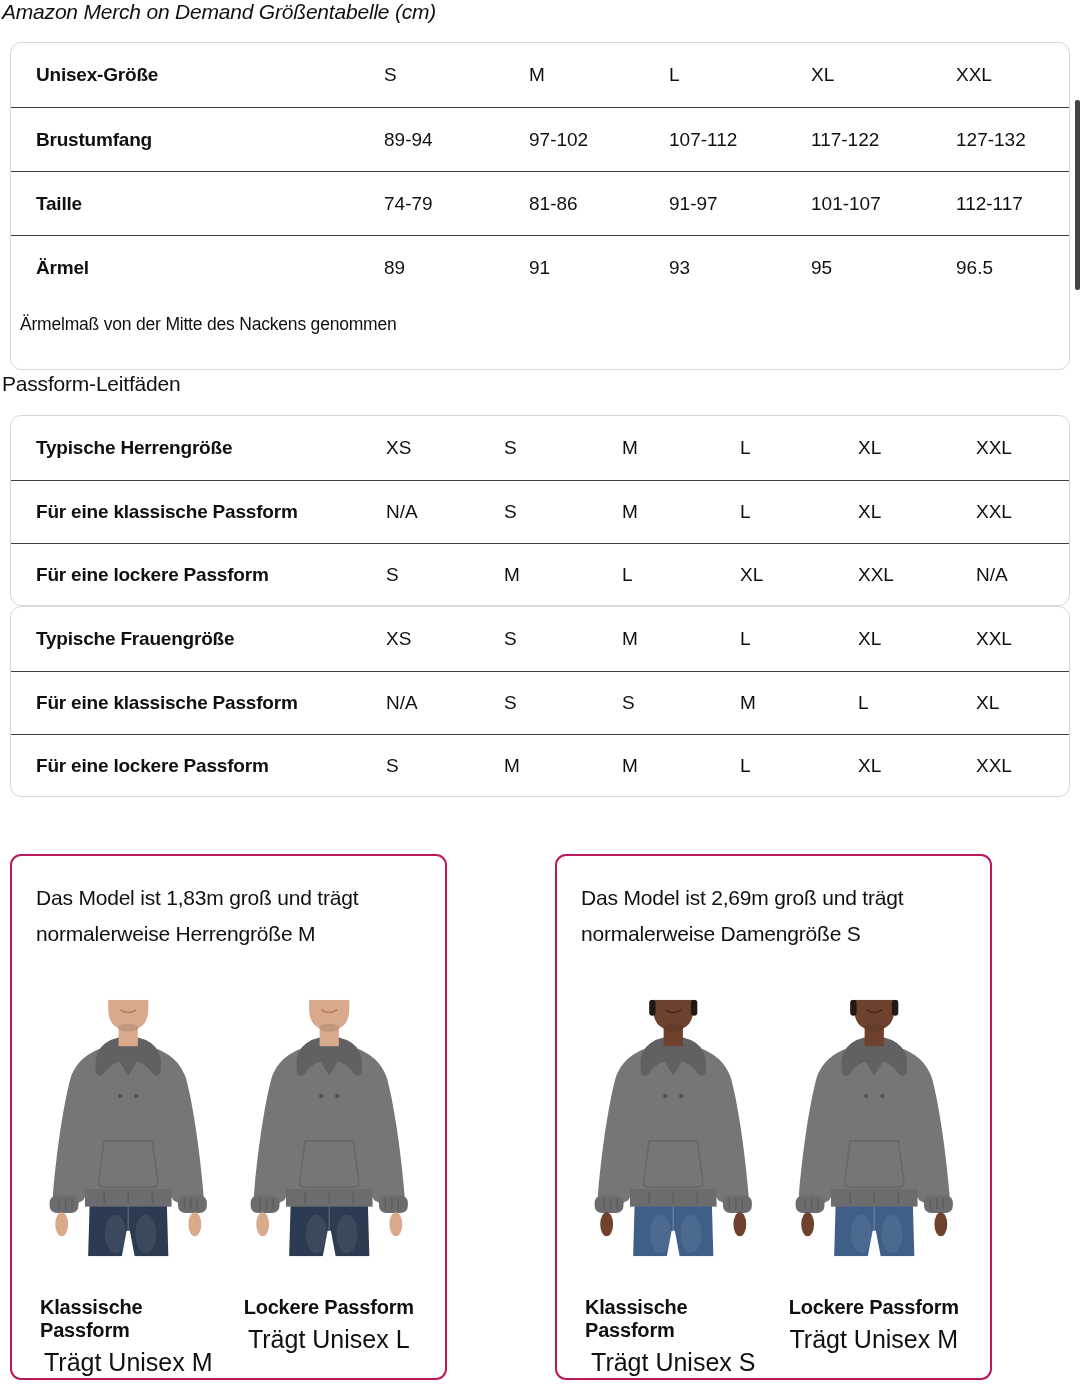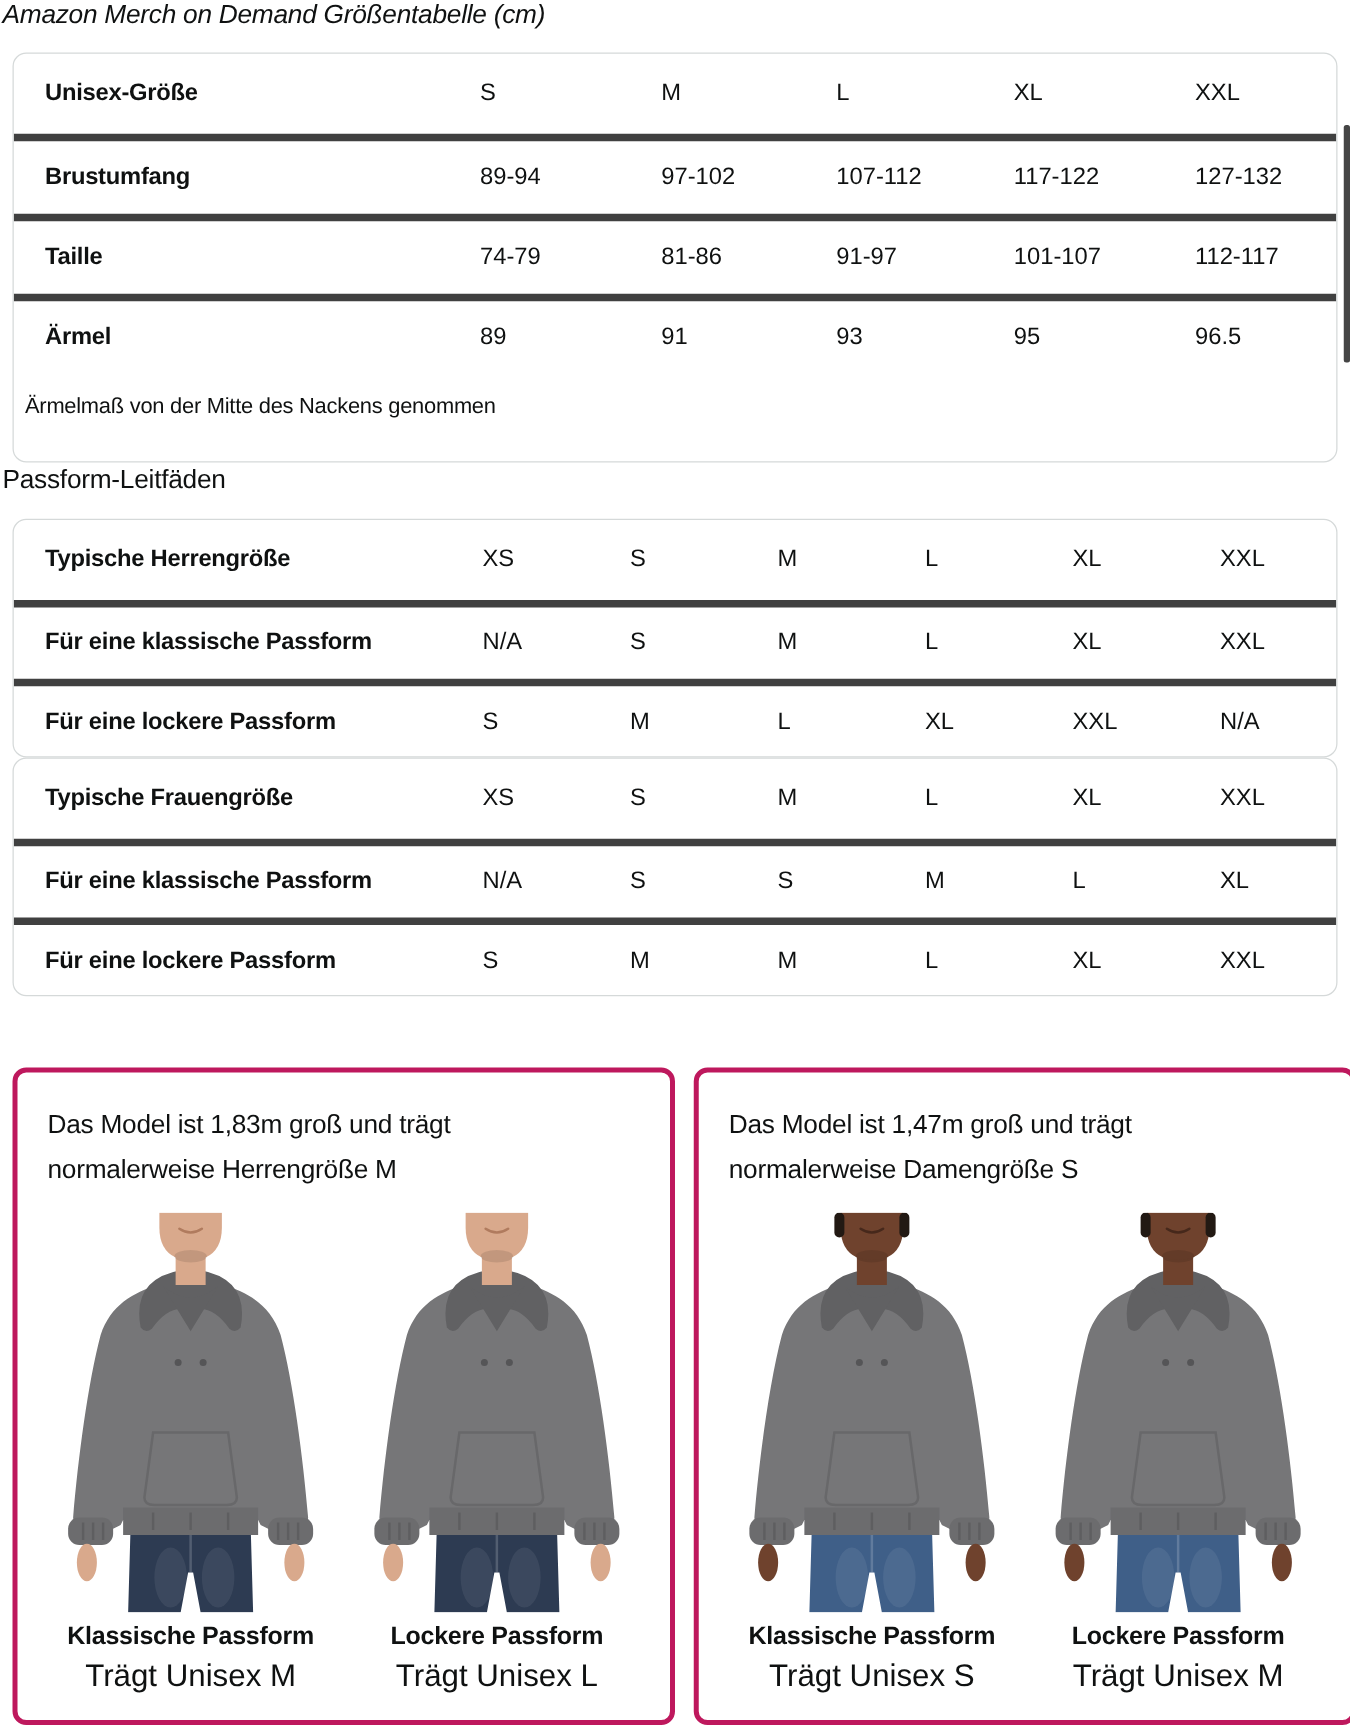--- a/index.html
+++ b/index.html
@@ -13,26 +13,26 @@
 
   .tbl { position:absolute; left:10px; width:1060px; background:#fff;
          border:1px solid #d5d9d9; border-radius:11px; overflow:hidden; }
   .tbl-size { top:42px; height:328px; }
   .tbl-men  { top:415px; height:191px; }
   .tbl-women{ top:606px; height:191px; }
 
   .trow { display:grid; align-items:center; height:64px; font-size:19px; }
   .tbl-size .trow { grid-template-columns:373px 145px 140px 142px 145px 1fr; }
   .tbl-men .trow, .tbl-women .trow { height:63.6px; grid-template-columns:375px 118px 118px 118px 118px 118px 1fr; }
-  .trow + .trow { border-top:6px solid #404040; }
+  .trow + .trow { border-top:1px solid #404040; }
   .trow .rlabel { font-weight:700; padding-left:25px; letter-spacing:-0.2px; }
   .trow .cell { text-align:left; }
 
-  .model-card { position:absolute; top:854px; width:530px; height:526px;
-                border:4px solid #be185d; border-radius:11px; background:#fff;
+  .model-card { position:absolute; top:854px; width:437px; height:526px;
+                border:2px solid #be185d; border-radius:11px; background:#fff;
                 padding:24px 24px 0 24px; }
   .card-left { left:10px; } .card-right { left:555px; }
   .card-desc { font-size:21px; line-height:36px; width:445px; letter-spacing:-0.2px; }
   .figures { display:flex; gap:24px; margin-top:16px; padding:0 4px; }
   .figure { flex:1; display:flex; flex-direction:column; align-items:center; }
   .photo { width:100%; height:320px; }
   .cap-bold { margin-top:8px; font-size:20px; font-weight:700; letter-spacing:-0.2px; }
   .cap-sub  { margin-top:6px; font-size:25px; }
 
   
@@ -202,21 +202,21 @@
         <svg class="photo person male" viewBox="0 0 220 320">
             <use href="#person-figure"></use>
           </svg>
         <div class="cap-bold">Lockere Passform</div>
         <div class="cap-sub">Trägt Unisex L</div>
       </div>
     </div>
   </div>
 
   <div class="model-card card-right">
-    <div class="card-desc">Das Model ist 1,47m groß und trägt normalerweise Damengröße S</div>
+    <div class="card-desc">Das Model ist 2,69m groß und trägt normalerweise Damengröße S</div>
     <div class="figures">
       <div class="figure">
         <svg class="photo person female" viewBox="0 0 220 320">
             <use href="#person-figure"></use>
           </svg>
         <div class="cap-bold">Klassische Passform</div>
         <div class="cap-sub">Trägt Unisex S</div>
       </div>
       <div class="figure">
         <svg class="photo person female" viewBox="0 0 220 320">

